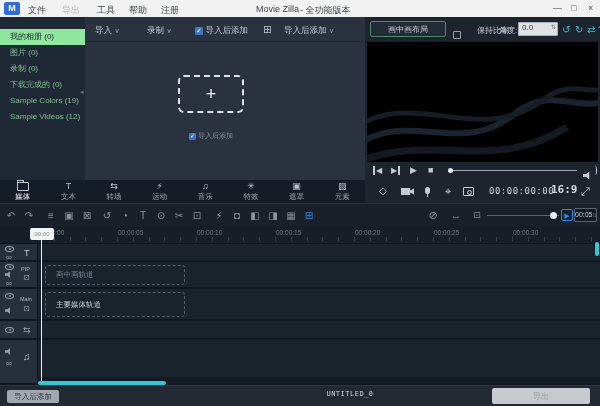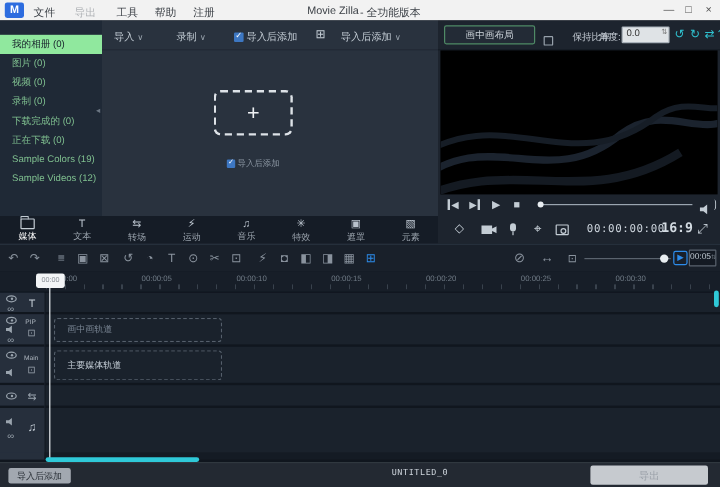--- a/index.html
+++ b/index.html
@@ -109,24 +109,22 @@
     <span class="mi" style="left:300px;color:#3a3f45">- 全功能版本</span>
     <span class="win-btn" style="left:553px">—</span>
     <span class="win-btn" style="left:571px">□</span>
     <span class="win-btn" style="left:588px">×</span>
   </div>
 
   <div class="ab sidebar">
     <div style="height:12px"></div>
     <div class="side-item sel">我的相册 (0)</div>
     <div class="side-item">图片 (0)</div>
-    <div class="side-item">视频 (0)</div>
     <div class="side-item">录制 (0)</div>
     <div class="side-item">下载完成的 (0)</div>
-    <div class="side-item">正在下载 (0)</div>
     <div class="side-item">Sample Colors (19)</div>
     <div class="side-item">Sample Videos (12)</div>
   </div>
   <span class="ab" style="left:80px;top:88px;color:#6a7582;font-size:7px">◂</span>
 
   <div class="ab media">
     <div class="media-head">
       <span class="mh" style="left:10px">
         <span>导入</span>
         <span class="g" style="font-size:7px">∨</span>

